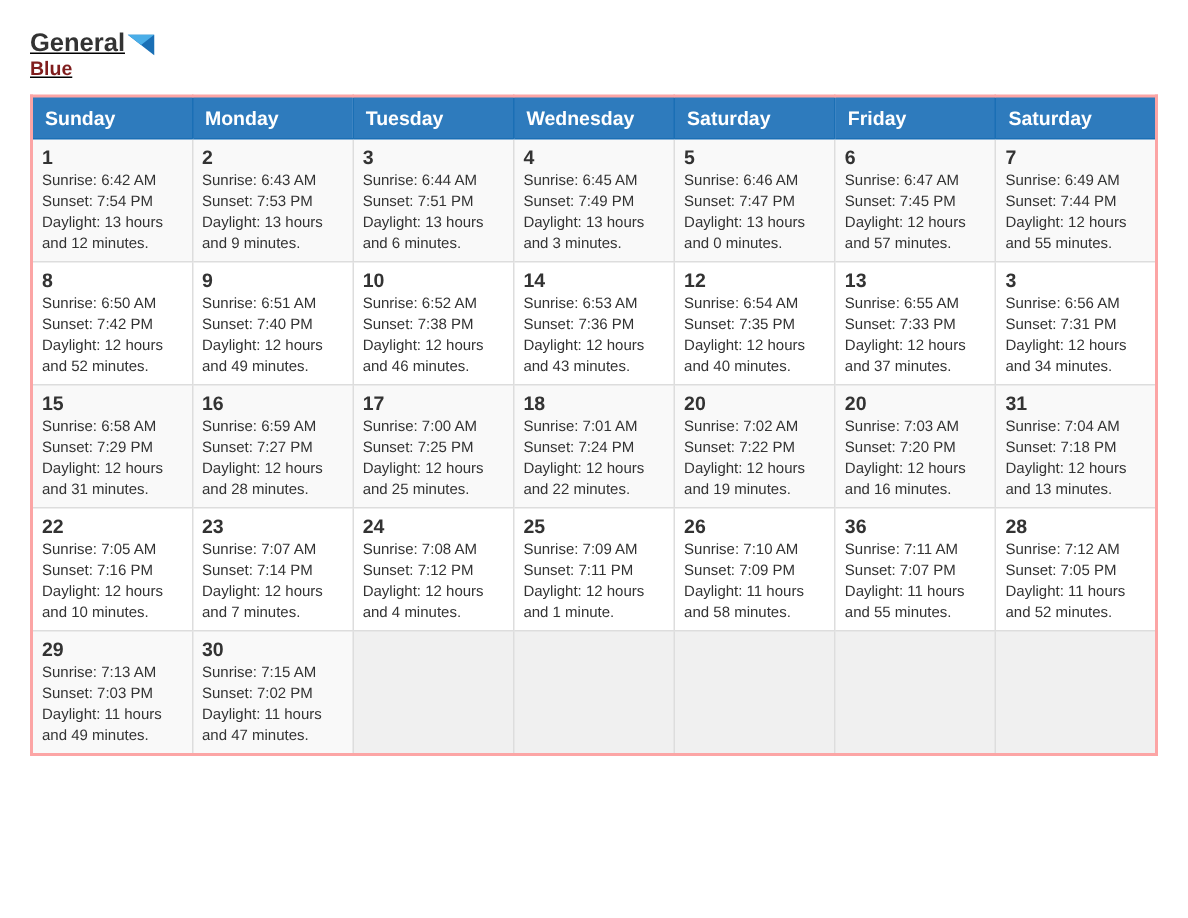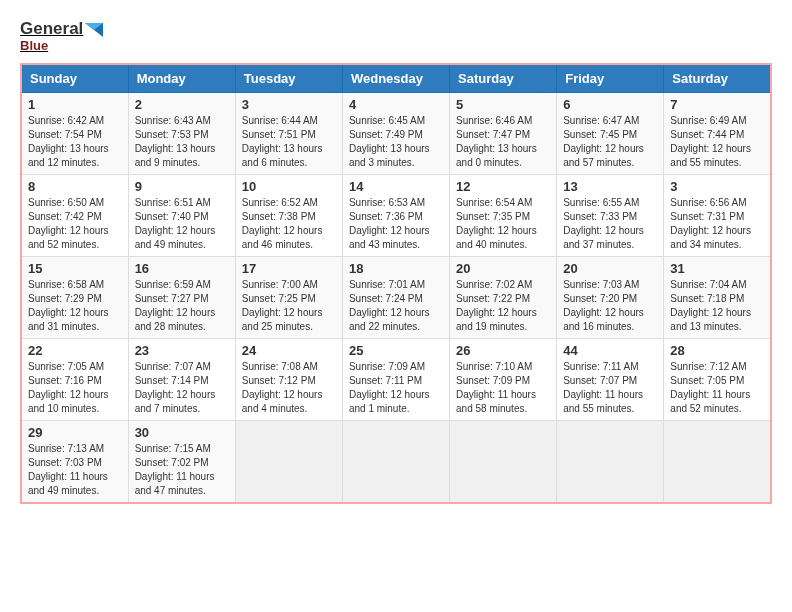--- a/index.html
+++ b/index.html
@@ -319,21 +319,21 @@
       </td>
         <td>
         <span class="day-num">26</span>
         <div class="day-info">
           Sunrise: 7:10 AM<br>
           Sunset: 7:09 PM<br>
           Daylight: 11 hours and 58 minutes.
         </div>
       </td>
         <td>
-        <span class="day-num">44</span>
+        <span class="day-num">36</span>
         <div class="day-info">
           Sunrise: 7:11 AM<br>
           Sunset: 7:07 PM<br>
           Daylight: 11 hours and 55 minutes.
         </div>
       </td>
         <td>
         <span class="day-num">28</span>
         <div class="day-info">
           Sunrise: 7:12 AM<br>

